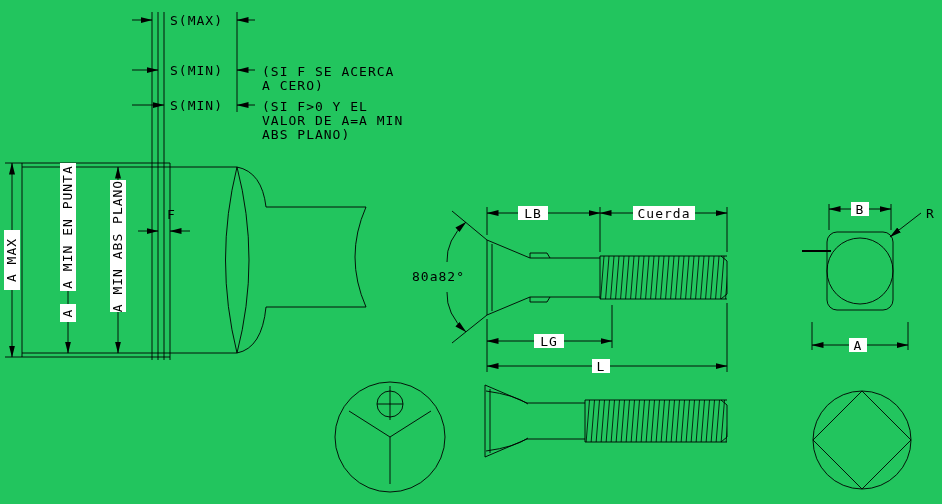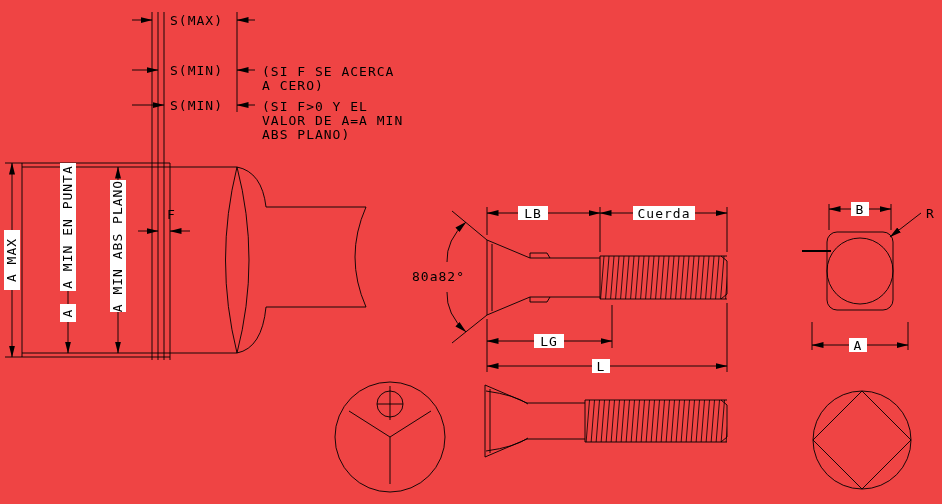--- a/index.html
+++ b/index.html
@@ -1,16 +1,16 @@
 <!DOCTYPE html>
 <html><head>
 <meta charset="utf-8">
 <style>
   html,body{margin:0;padding:0;background:#ffffff;}
-  .canvas{position:relative;width:942px;height:504px;background:#ef4444;overflow:hidden;}
+  .canvas{position:relative;width:942px;height:504px;background:#22c55e;overflow:hidden;}
   svg{position:absolute;left:0;top:0;}
   .ln{stroke:#000;stroke-width:0.9;fill:none;}
   .thick{stroke:#000;stroke-width:2;fill:none;}
   .txt{font:13px "DejaVu Sans Mono","Liberation Mono",monospace;fill:#000;letter-spacing:1px;}
   .bg{fill:#fff;stroke:none;}
 </style>
 </head>
 <body>
 
 <div class="canvas">

